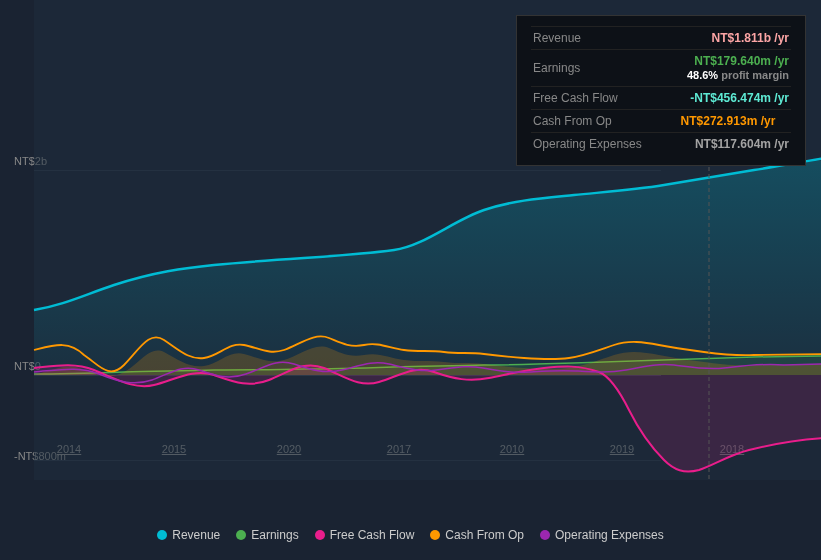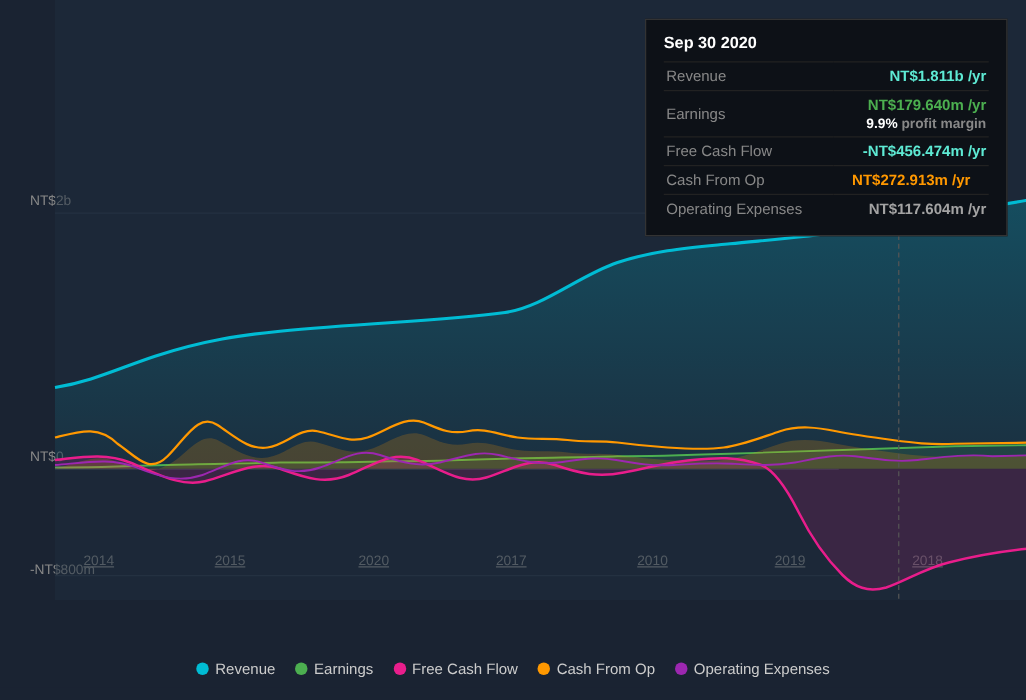--- a/index.html
+++ b/index.html
@@ -40,39 +40,39 @@
     }
     .info-box td {
       padding: 4px 2px;
       color: #888;
     }
     .info-box td.val {
       color: #fff;
       text-align: right;
       font-weight: bold;
     }
-    .info-box td.val.cyan { color: #5eead4; }
+    .info-box td.val.cyan { color: #fca5a5; }
     .info-box td.val.green { color: #4caf50; }
     .info-box td.val.red { color: #5eead4; }
     .info-box td.val.orange { color: #ff9800; text-align: center; }
     .info-box td.val.yellow { color: #a3a3a3; }
     .profit-margin {
       font-size: 11px;
       color: #888;
     }
     .profit-margin span {
       color: #fff;
       font-weight: bold;
     }
 
     
     .chart-container {
       position: absolute;
       top: 0;
-      left: 14px;
+      left: 4px;
       width: 657px;
       height: 510px;
     }
 
     
     .y-label {
       position: absolute;
       left: 10px;
       font-size: 11px;
       color: #888;
@@ -130,32 +130,31 @@
     svg.chart-svg {
       position: absolute;
       top: 0;
       left: 0;
     }
   </style>
 </head>
 <body>
 
 <div class="info-box">
-  <div class="date-header">Sep 30 2020</div>
   <table>
     <tbody>
         <tr>
       <td>Revenue</td>
       <td class="val cyan">NT$1.811b /yr</td>
     </tr>
     <tr>
       <td>Earnings</td>
       <td class="val green">
         NT$179.640m /yr<br>
-        <span class="profit-margin"><span>9.9%</span> profit margin</span>
+        <span class="profit-margin"><span>48.6%</span> profit margin</span>
       </td>
     </tr>
     <tr>
       <td>Free Cash Flow</td>
       <td class="val red">-NT$456.474m /yr</td>
     </tr>
     <tr>
       <td>Cash From Op</td>
       <td class="val orange">NT$272.913m /yr</td>
     </tr>

